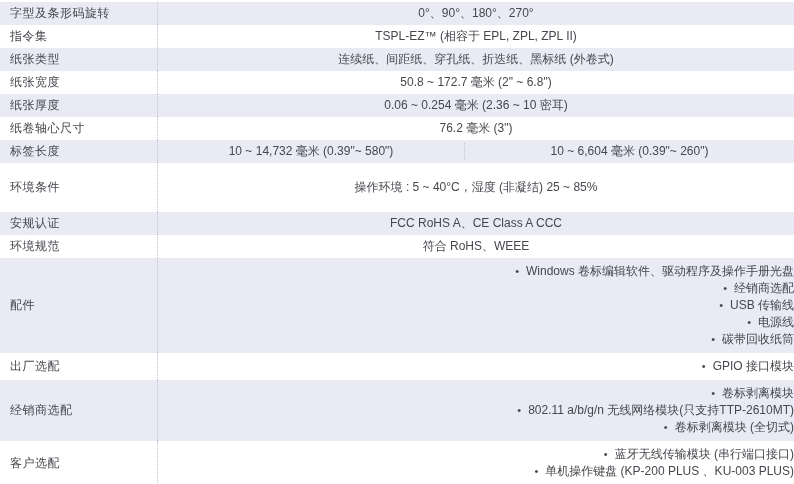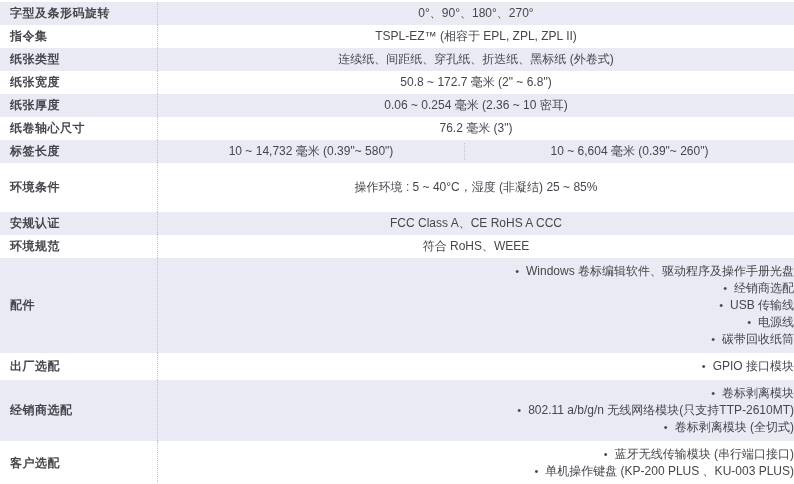--- a/index.html
+++ b/index.html
@@ -6,21 +6,21 @@
   body {
     width:794px; height:484px; background:#ffffff; overflow:hidden;
     font-family:"Liberation Sans", sans-serif;
     font-size:12px; color:#46474d;
   }
   .spec-table { padding-top:2px; }
   .row { display:flex; width:794px; box-sizing:border-box; }
   .row.alt { background:#eaeaf4; }
   .label {
     width:157px; box-sizing:border-box; padding-left:10px;
-    font-weight:700; display:flex; align-items:center; flex-shrink:0;
+    font-weight:400; display:flex; align-items:center; flex-shrink:0;
     letter-spacing:0.5px;
   }
   .value {
     flex:1; border-left:1px dotted #c2c2ce;
     display:flex; align-items:center; justify-content:center;
     text-align:center; min-width:0;
   }
   .h23 { height:23px; }
   .h40 { height:49px; }
   .value.twolines { line-height:19px; }
@@ -85,21 +85,21 @@
 
   <div class="row h40">
     <div class="label">环境条件</div>
     <div class="value twolines">
       <div>操作环境 : 5 ~ 40°C，湿度 (非凝结) 25 ~ 85%</div>
     </div>
   </div>
 
   <div class="row alt h23">
     <div class="label">安规认证</div>
-    <div class="value">FCC Class A、CE RoHS A CCC</div>
+    <div class="value">FCC RoHS A、CE Class A CCC</div>
   </div>
 
   <div class="row h23">
     <div class="label">环境规范</div>
     <div class="value">符合 RoHS、WEEE</div>
   </div>
 
   <div class="row alt">
     <div class="label">配件</div>
     <div class="value bullets">

